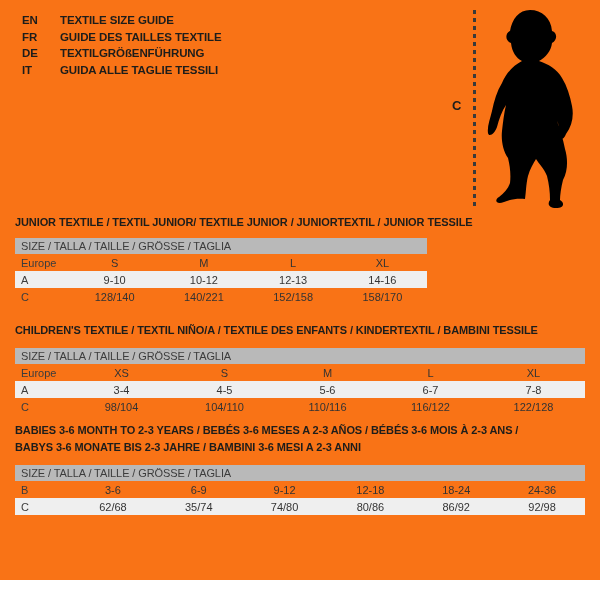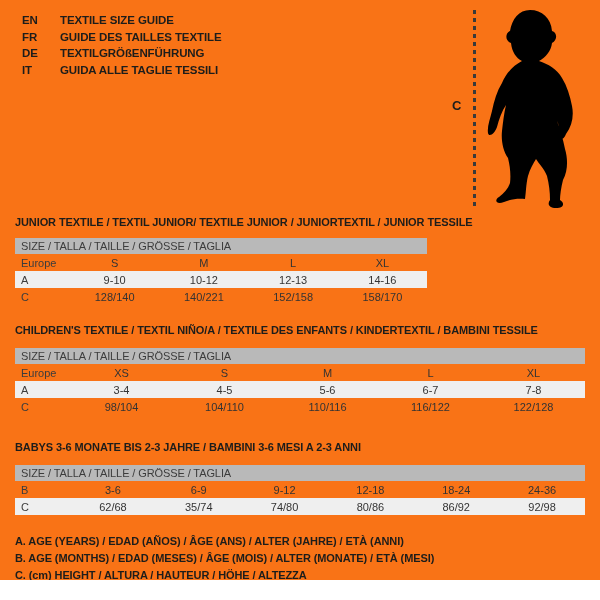--- a/index.html
+++ b/index.html
@@ -194,20 +194,21 @@
         <td class="rowlab">C</td>
         <td>98/104</td>
         <td>104/110</td>
         <td>110/116</td>
         <td>116/122</td>
         <td>122/128</td>
       </tr>
     </tbody>
   </table>
 
+  <h2 class="tbl-title" id="title-3a">BABIES 3-6 MONTH TO 2-3 YEARS / BEBÉS 3-6 MESES A 2-3 AÑOS / BÉBÉS 3-6 MOIS À 2-3 ANS /</h2>
   <h2 class="tbl-title" id="title-3b">BABYS 3-6 MONATE BIS 2-3 JAHRE / BAMBINI 3-6 MESI A 2-3 ANNI</h2>
   <table class="sizetable t3">
     <colgroup>
         <col style="width:55px">
         <col>
         <col>
         <col>
         <col>
         <col>
         <col>
@@ -232,19 +233,14 @@
         <td>62/68</td>
         <td>35/74</td>
         <td>74/80</td>
         <td>80/86</td>
         <td>86/92</td>
         <td>92/98</td>
       </tr>
     </tbody>
   </table>
 
-  <div class="legend">
-    <div class="legend-line">A. AGE (YEARS) / EDAD (AÑOS) / ÂGE (ANS) / ALTER (JAHRE) / ETÀ (ANNI)</div>
-    <div class="legend-line">B. AGE (MONTHS) / EDAD (MESES) / ÂGE (MOIS) / ALTER (MONATE) / ETÀ (MESI)</div>
-    <div class="legend-line">C. (cm) HEIGHT / ALTURA / HAUTEUR / HÖHE / ALTEZZA</div>
-  </div>
 
 </div>
 
 </body></html>

